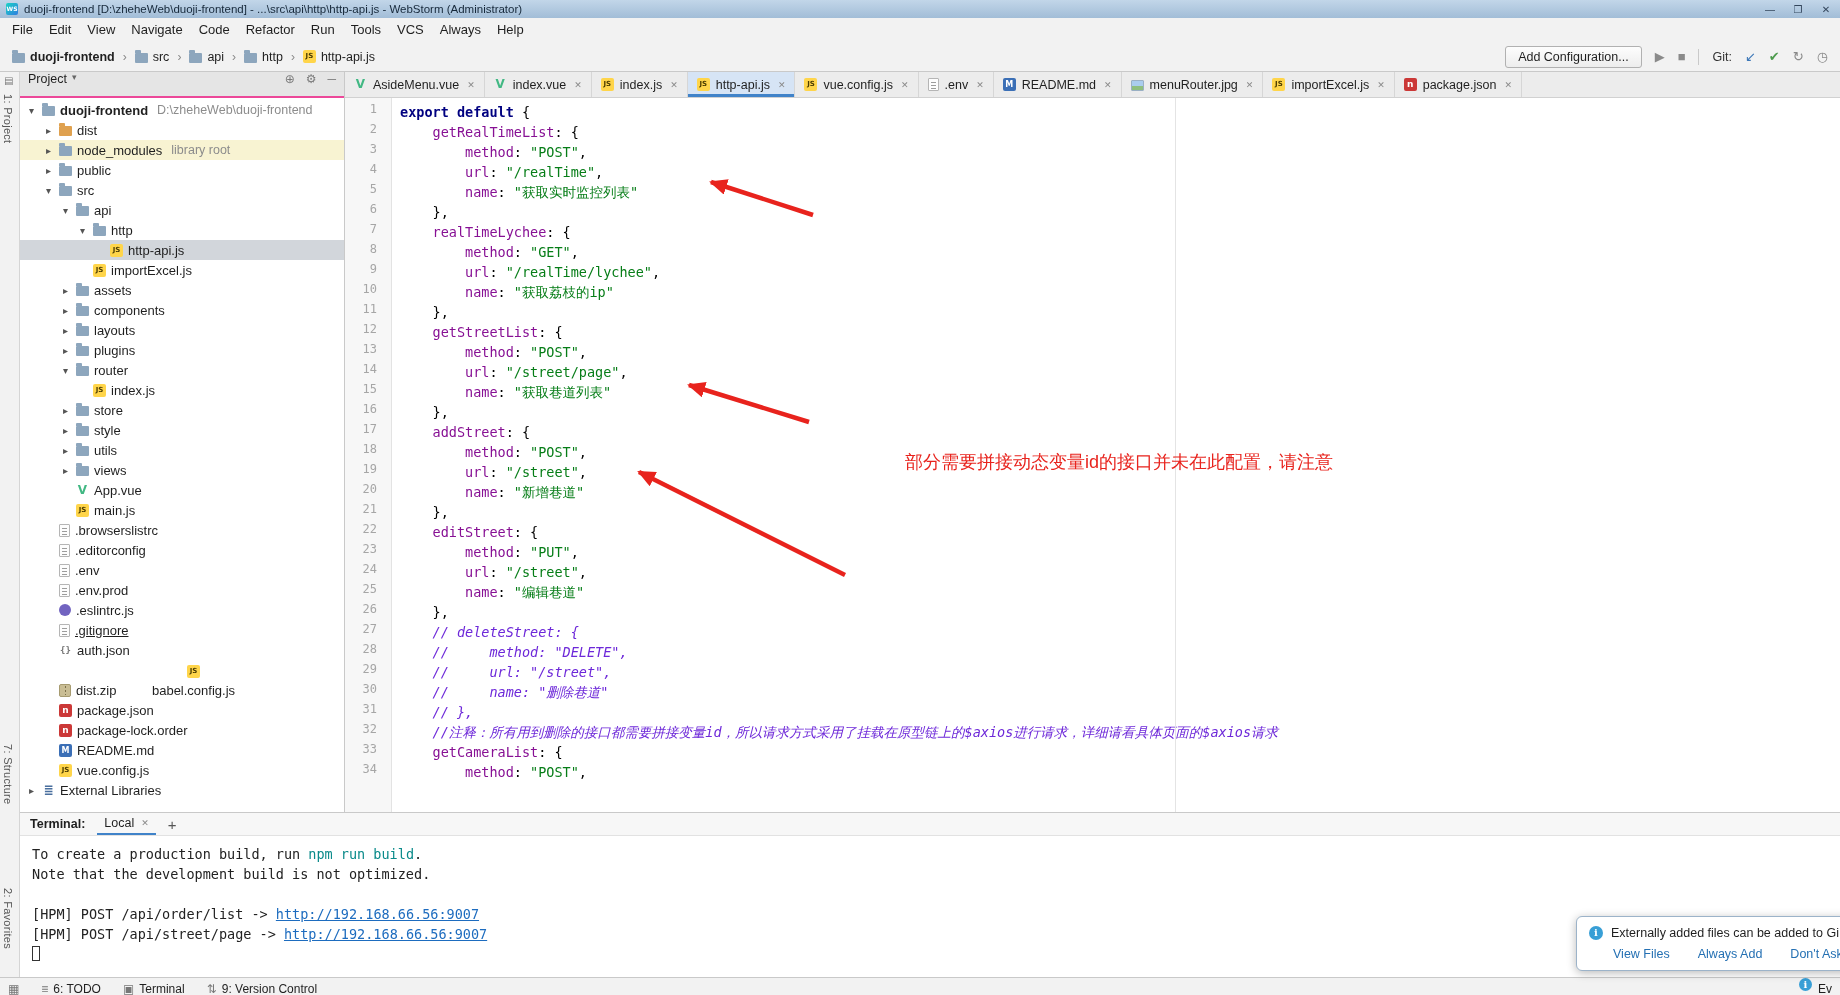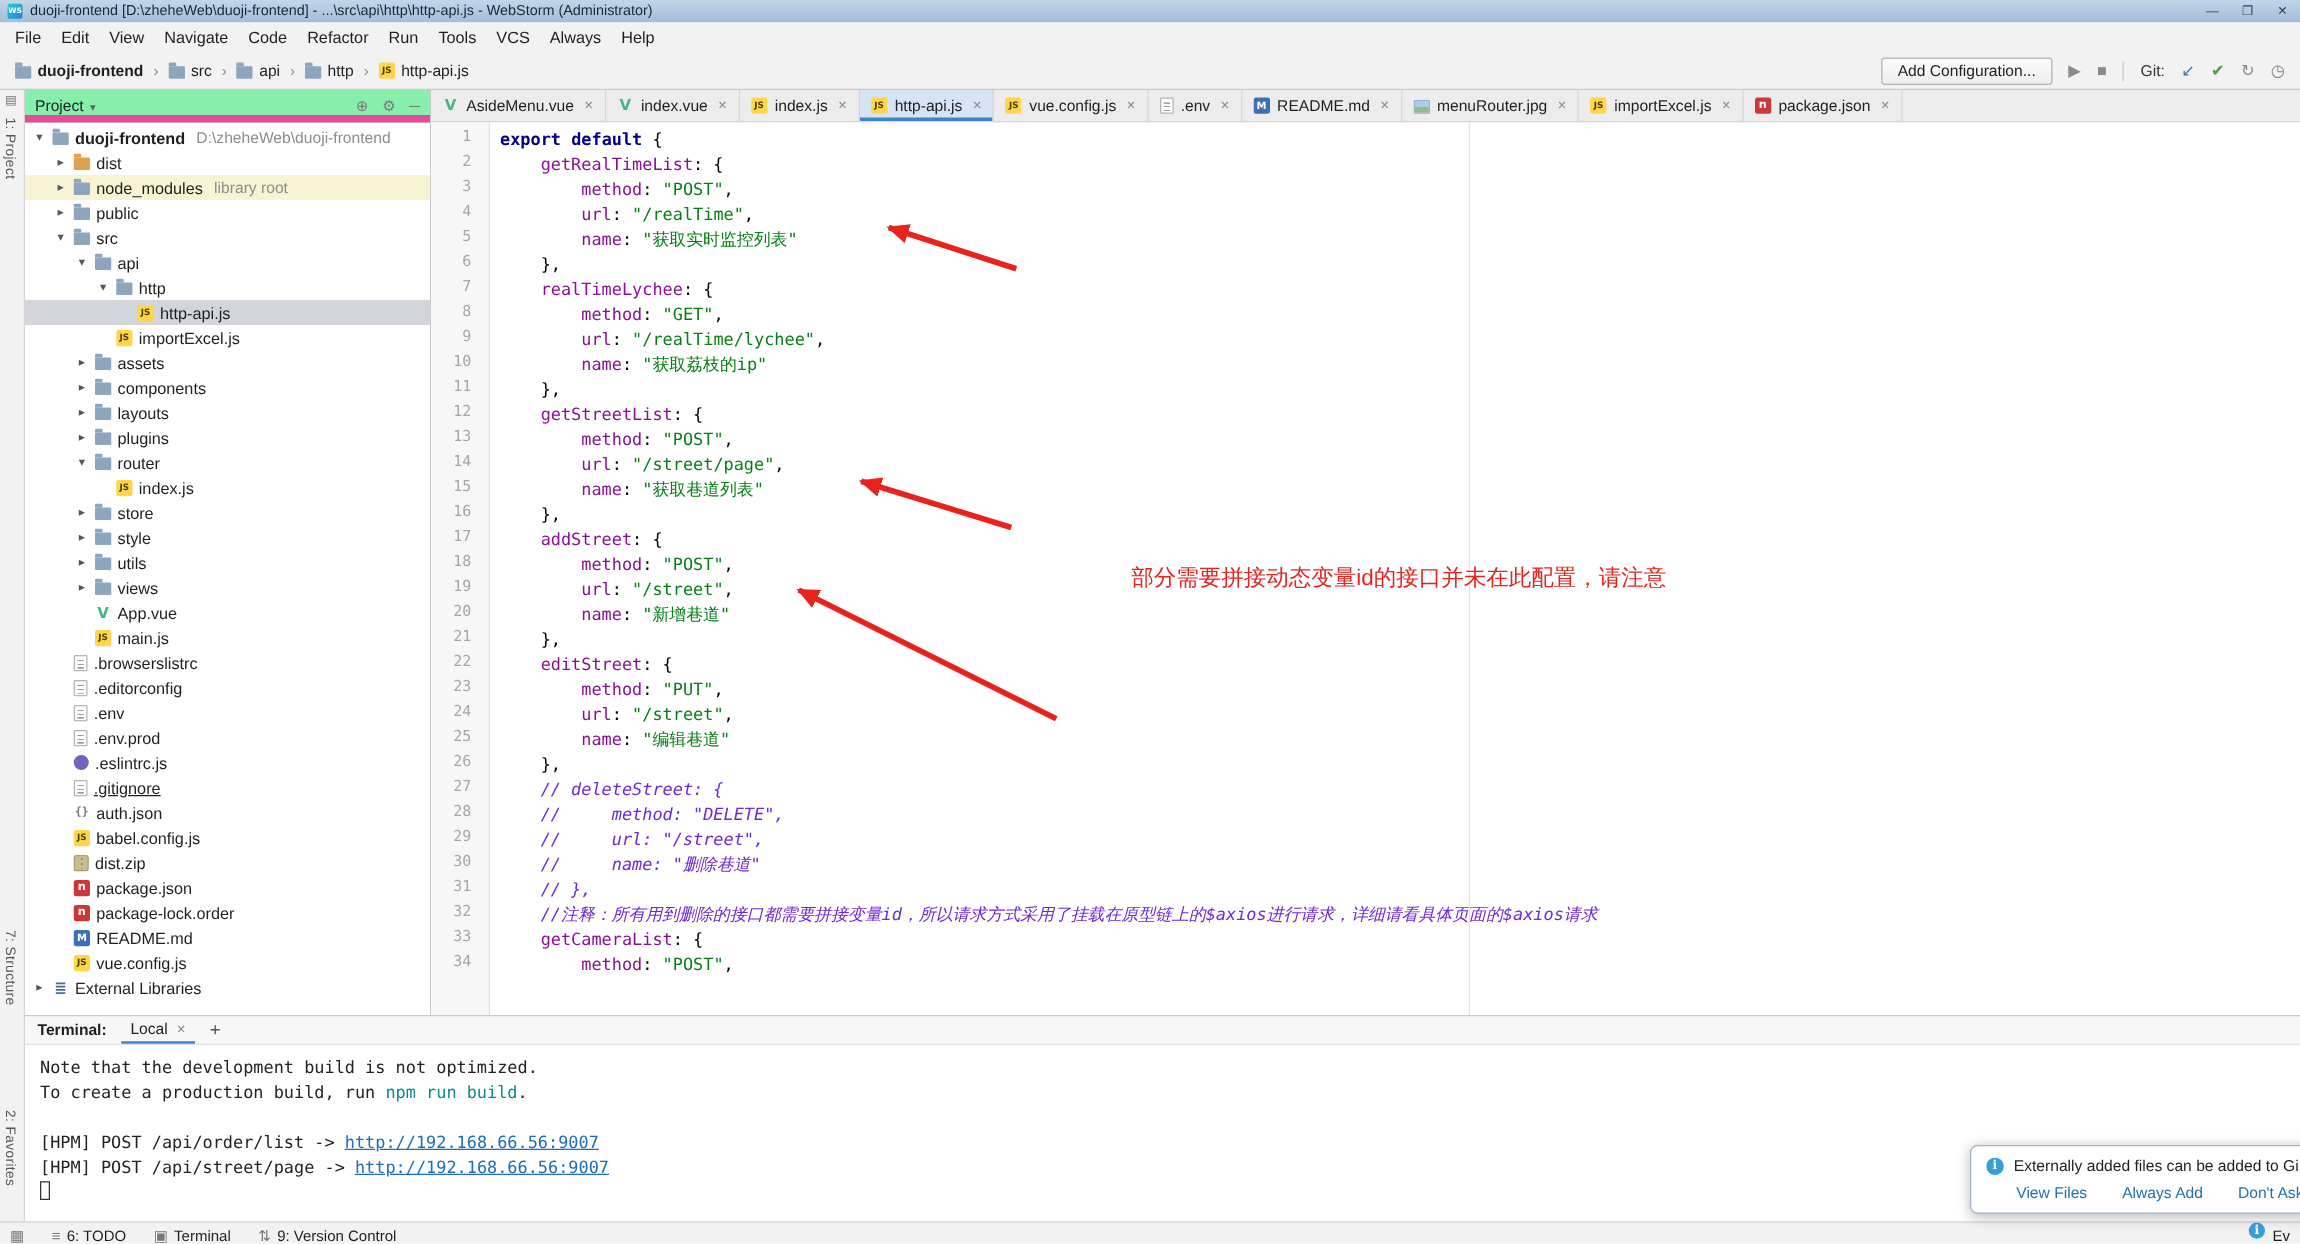--- a/index.html
+++ b/index.html
@@ -32,21 +32,21 @@
 .stripe{width:20px;background:#f2f2f2;border-right:1px solid #d5d5d5;position:relative;flex:none}
 .stripe-top-icon{position:absolute;top:3px;left:4px;font-size:10px;color:#7a7a7a}
 .stripe-label{position:absolute;left:2px;writing-mode:vertical-rl;font-size:11px;color:#565656;white-space:nowrap;letter-spacing:.3px}
 .sl-project{top:22px}
 .sl-structure{top:672px}
 .sl-favorites{top:816px}
 .right-col{flex:1;display:flex;flex-direction:column;min-width:0}
 .workrow{height:740px;display:flex;min-height:0}
 
 .project-panel{width:325px;flex:none;border-right:1px solid #c9c9c9;display:flex;flex-direction:column;background:#fff}
-.panel-header{height:26px;background:#86efac;border-bottom:6px solid #ec4899;display:flex;align-items:flex-end;padding:0 8px;font-size:12.5px;gap:5px}
+.panel-header{height:26px;background:#e5e5e5;border-bottom:2px solid #ec4899;display:flex;align-items:flex-start;padding:0 8px;font-size:12.5px;gap:5px}
 .panel-caret{font-size:9px;color:#666}
 .ph-icons{margin-left:auto;display:flex;gap:11px;color:#7a7a7a;font-size:12px}
 .tree{flex:1;overflow:hidden;padding-top:2px;font-size:13px;white-space:nowrap}
 .tree-row{height:20px;display:flex;align-items:center;gap:5px}
 .tree-row.selected{background:#d2d6db}
 .tree-row.libbg{background:#f8f3d2}
 .chev{width:11px;font-size:10px;color:#555;text-align:center;flex:none}
 .tree-label.bold{font-weight:bold}
 .tree-extra{color:#8c8c8c;font-size:12.5px;margin-left:4px}
 
@@ -340,21 +340,21 @@
             <div class="tree-row" style="padding-left: 23px; text-decoration: underline;">
               <span class="chev"></span>
               <span class="ic ic-text"></span>
               <span class="tree-label">.gitignore</span>
             </div>
             <div class="tree-row" style="padding-left: 23px;">
               <span class="chev"></span>
               <span class="ic ic-json"></span>
               <span class="tree-label">auth.json</span>
             </div>
-            <div class="tree-row" style="padding-left: 23px;">
+            <div class="tree-row" style="padding-left: 23px; flex-direction: column;">
               <span class="chev"></span>
               <span class="ic ic-js"></span>
               <span class="tree-label">babel.config.js</span>
             </div>
             <div class="tree-row" style="padding-left: 23px;">
               <span class="chev"></span>
               <span class="ic ic-zip"></span>
               <span class="tree-label">dist.zip</span>
             </div>
             <div class="tree-row" style="padding-left: 23px;">
@@ -529,22 +529,22 @@
 
     <div class="terminal-header">
       <span class="term-title">Terminal:</span>
       <span class="term-tab">
         <span>Local</span>
         <span class="term-tab-close">✕</span>
       </span>
       <span class="term-plus">+</span>
     </div>
     <div class="terminal-body">
+        <div class="term-line"><span>To create a production build, run </span><span class="term-cmd">npm run build</span><span>.</span></div>
         <div class="term-line"><span>Note that the development build is not optimized.</span></div>
-        <div class="term-line"><span>To create a production build, run </span><span class="term-cmd">npm run build</span><span>.</span></div>
         <div class="term-line">&nbsp;</div>
         <div class="term-line"><span>[HPM] POST /api/order/list -&gt; </span><span class="term-link">http://192.168.66.56:9007</span></div>
         <div class="term-line"><span>[HPM] POST /api/street/page -&gt; </span><span class="term-link">http://192.168.66.56:9007</span></div>
         <div class="term-line"><span class="term-cursor"></span></div>
       </div>
   </div>
 </div>
 
 <div class="statusbar">
   <span class="corner-ic">▦</span>

